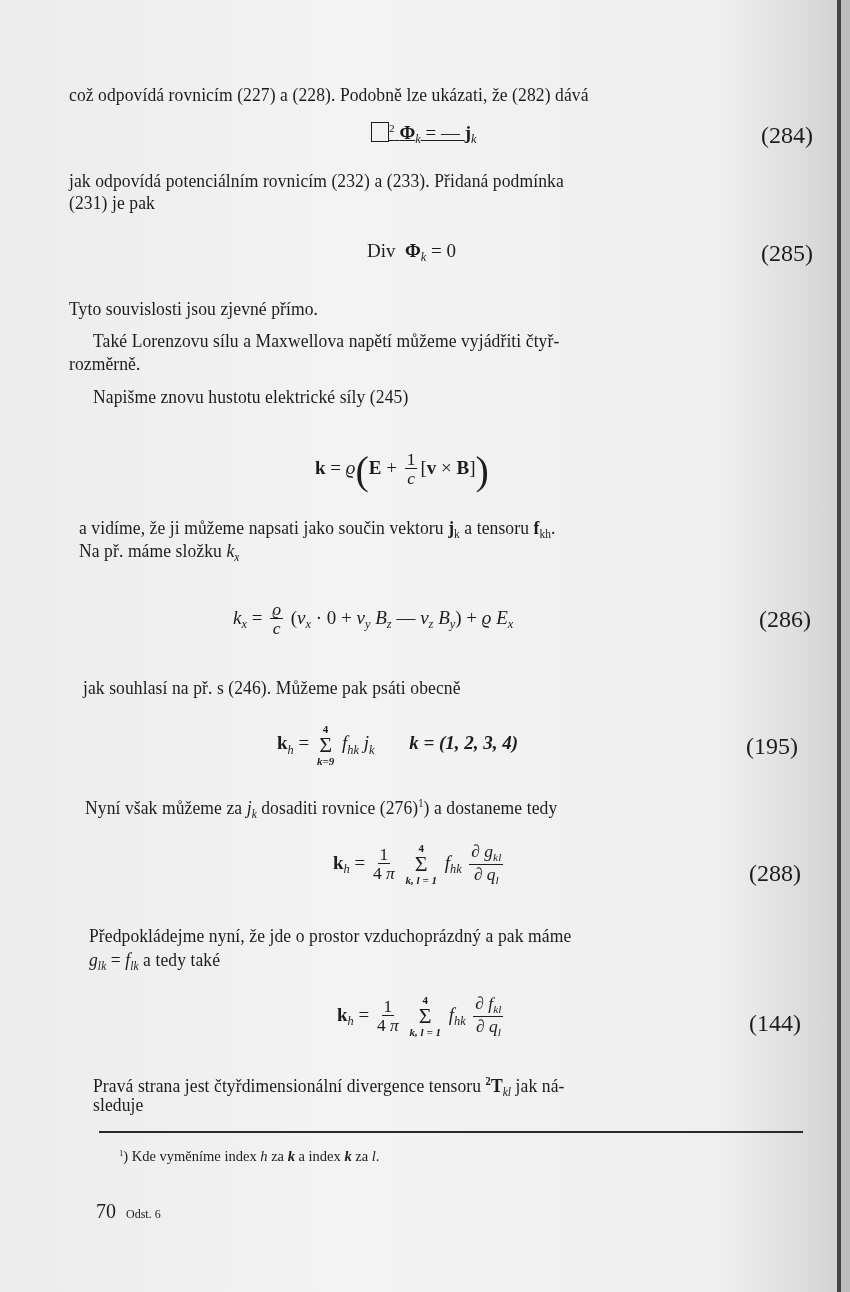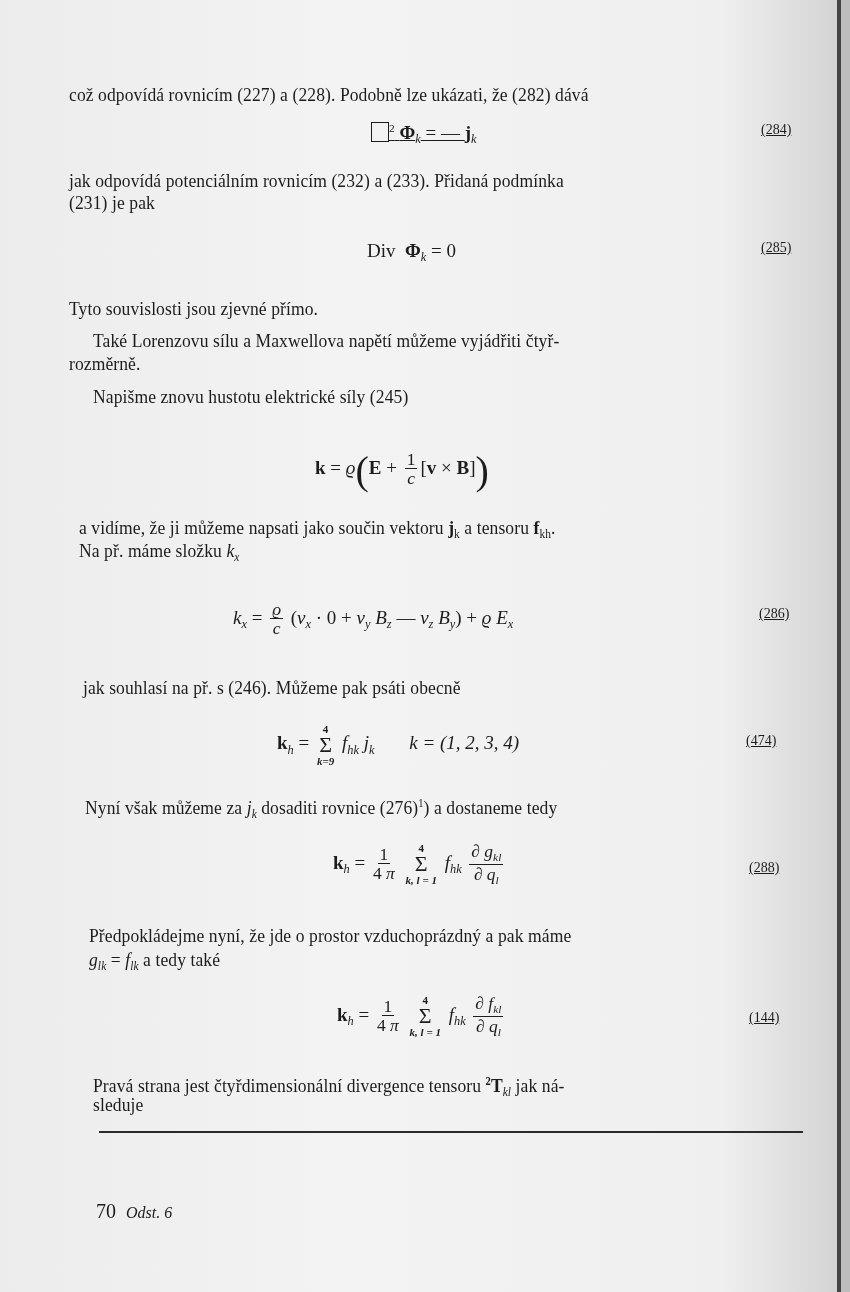--- a/index.html
+++ b/index.html
@@ -8,37 +8,37 @@
     background: linear-gradient(90deg, #ececec 0%, #f3f3f3 40%, #efefef 85%, #d9d9d9 96%, #cfcfcf 100%);
     font-family: "DejaVu Serif", "Liberation Serif", serif;
     color:#1c1c1c;
   }
   .spine { position:absolute; left:836px; top:0; width:4px; height:1292px; background:#2b2b2b; opacity:.85; }
   .spine2 { position:absolute; left:840px; top:0; width:10px; height:1292px; background:#bdbdbd; }
   .page { position:absolute; left:1px; top:0; width:850px; height:1292px; }
   .line { position:absolute; font-size:17.5px; line-height:22px; white-space:nowrap; letter-spacing:.1px; }
   .lib { font-family:"Liberation Serif", serif; font-size:19.5px; transform:scaleX(.9); transform-origin:left; }
   .eq { position:absolute; font-family:"Liberation Serif", serif; font-size:19px; white-space:nowrap; }
-  .eqnum { position:absolute; font-family:"Liberation Serif", serif; font-size:14px;text-decoration:underline; }
+  .eqnum { position:absolute; font-family:"Liberation Serif", serif; font-size:24px; }
   sub { font-size:.65em; vertical-align:-0.35em; }
   sup { font-size:.6em; vertical-align:.6em; }
   .i { font-style:italic; }
   .b { font-weight:bold; }
   .frac { display:inline-flex; flex-direction:column; align-items:center; vertical-align:middle; margin:0 3px; }
   .frac .num { border-bottom:1px solid #1c1c1c; padding:0 2px; line-height:1.05; font-size:.92em; }
   .frac .den { line-height:1.1; font-size:.92em; }
   .sum { display:inline-flex; flex-direction:column; align-items:center; vertical-align:middle; margin:0 3px; }
   .sum .top, .sum .bot { font-size:11px; line-height:12px; font-weight:bold; }
   .sum .sig { font-size:22px; line-height:20px; }
   .box { display:inline-block; width:16px; height:18px; border:1.5px solid #1c1c1c; vertical-align:-3px; }
   .bigparen { font-size:40px; line-height:20px; vertical-align:-10px; font-weight:300; }
   .rule { position:absolute; left:98px; top:1131px; width:704px; height:2px; background:#2a2a2a; }
   .foot { position:absolute; left:118px; top:1148px; font-family:"Liberation Serif", serif; font-size:14.5px; white-space:nowrap; }
   .pageno { position:absolute; left:95px; top:1200px; font-family:"Liberation Serif", serif; font-size:20px; }
-  .pageno .sec { font-style:italic; font-size:16px; margin-left:10px; }
+  .pageno .sec { font-size:12px; margin-left:10px; }
 </style>
 </head>
 <body>
 
 <div class="page">
   <div class="spine"></div>
   <div class="spine2"></div>
 
   <div class="line lib" style="left:68px; top:84px;">což odpovídá rovnicím (227) a (228). Podobně lze ukázati, že (282) dává</div>
 
@@ -90,23 +90,23 @@
   <div class="line lib" style="left:82px; top:677px;">jak souhlasí na př. s (246). Můžeme pak psáti obecně</div>
 
   <div class="eq" style="left:276px; top:723px;">
     <span class="b">k</span><sub class="i">h</sub> =
     <span class="sum">
         <span class="top">4</span>
         <span class="sig">Σ</span>
         <span class="bot i">k=9</span>
       </span>
     <span class="i">f</span><sub class="i">hk</sub> <span class="i">j</span><sub class="i">k</sub>
-    <span style="margin-left:30px;" class="i">k = (1, 2, 3, 4)</span>
+    <span style="margin-left:30px;font-weight:bold;" class="i">k = (1, 2, 3, 4)</span>
   </div>
-  <div class="eqnum" style="left:745px; top:733px;">(474)</div>
+  <div class="eqnum" style="left:745px; top:733px;">(195)</div>
 
   <div class="line lib" style="left:84px; top:793px;">
     <span>Nyní však můžeme za </span><span class="i">j</span><sub class="i">k</sub><span> dosaditi rovnice (276)</span><sup>1</sup><span>) a dostaneme tedy</span>
   </div>
 
   <div class="eq" style="left:332px; top:842px;">
     <span class="b">k</span><sub class="i">h</sub> = <span class="frac">
         <span class="num">1</span>
         <span class="den">4 <span class="i">π</span></span>
       </span>
@@ -146,17 +146,20 @@
   </div>
   <div class="eqnum" style="left:748px; top:1010px;">(144)</div>
 
   <div class="line lib" style="left:92px; top:1071px;">
     <span>Pravá strana jest čtyřdimensionální divergence tensoru </span><sup class="b">2</sup><span class="b">T</span><sub class="i">kl</sub><span> jak ná-</span>
   </div>
   <div class="line lib" style="left:92px; top:1094px;">sleduje</div>
 
   <div class="rule"></div>
 
+  <div class="foot">
+    <sup>1</sup><span>) Kde vyměníme index </span><span class="i">h</span><span> za </span><span class="i b">k</span><span> a index </span><span class="i b">k</span><span> za </span><span class="i">l</span><span>.</span>
+  </div>
 
   <div class="pageno">
     <span>70</span><span class="sec">Odst. 6</span>
   </div>
 </div>
 
 </body></html>

